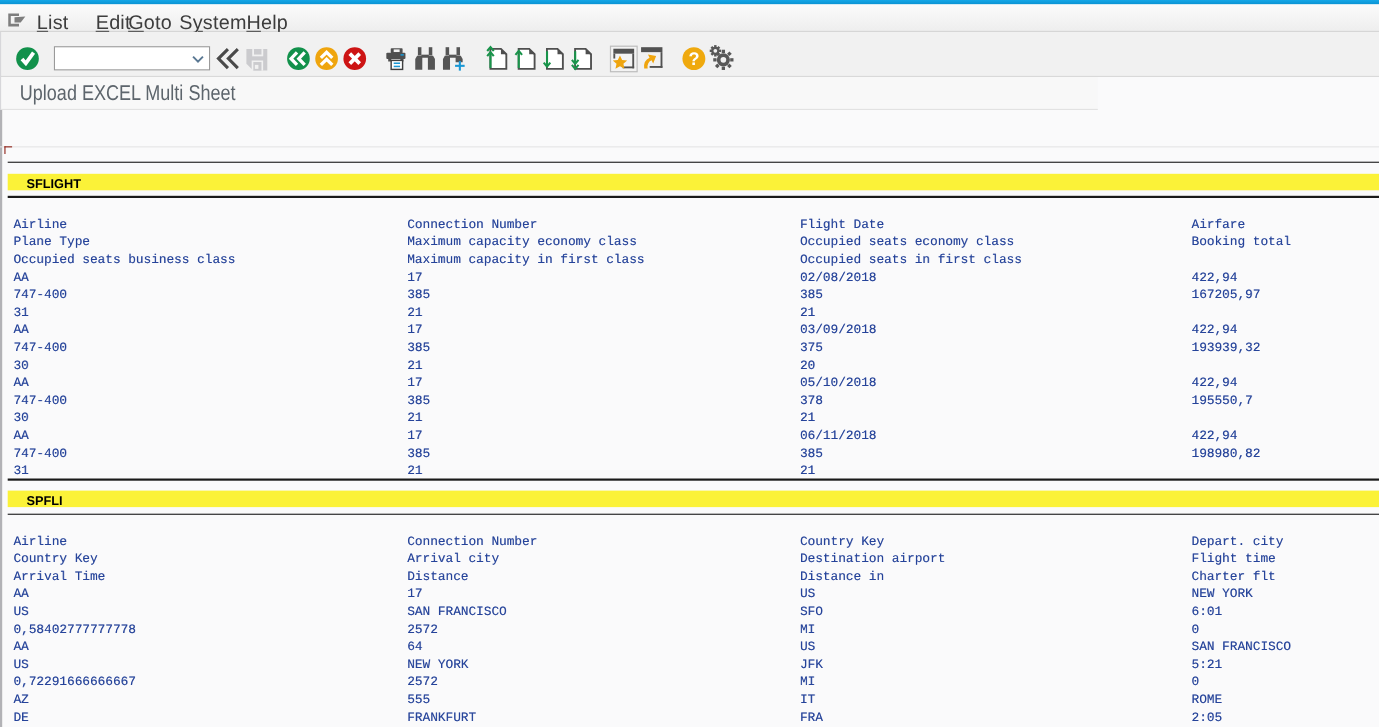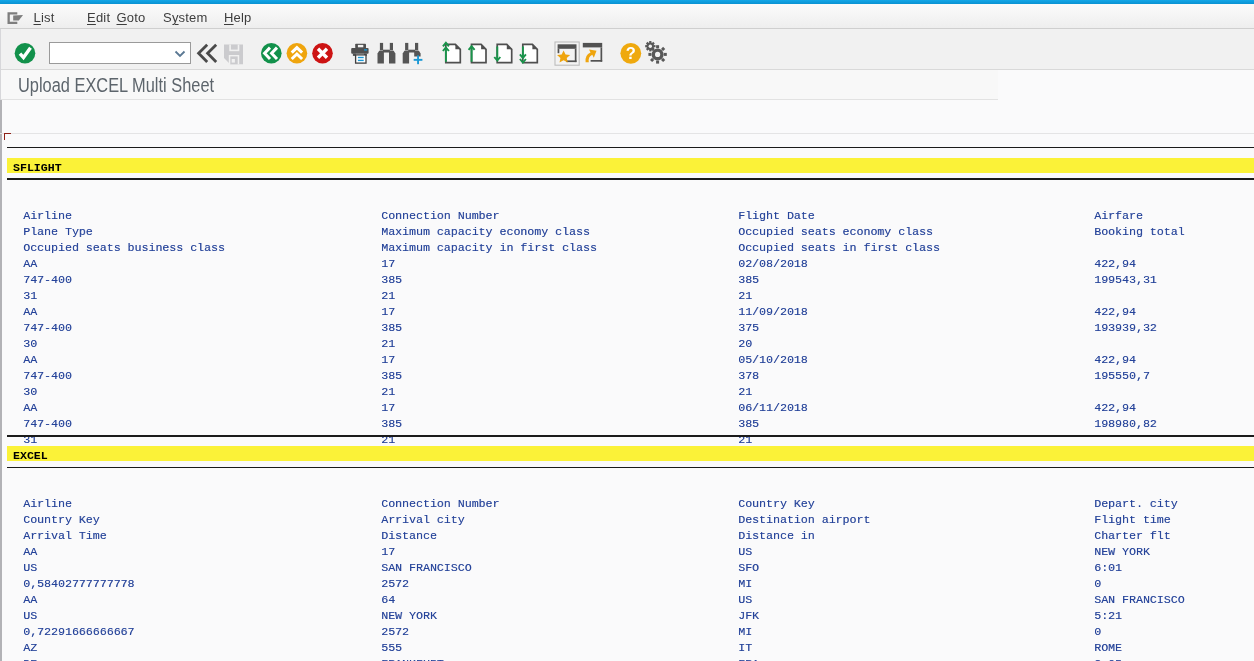--- a/index.html
+++ b/index.html
@@ -1,33 +1,33 @@
 <!DOCTYPE html>
 <html><head>
 <meta charset="utf-8">
 <style>
   html,body{margin:0;padding:0;}
   body{width:1254px;height:661px;overflow:hidden;position:relative;background:#fafafb;
        font-family:"Liberation Sans",sans-serif;}
   .abs{position:absolute;}
   #topblue{left:0;top:0;width:1254px;height:4px;background:linear-gradient(180deg,#14a7e8,#0a92d2);}
   #menubar{left:0;top:4px;width:1254px;height:24px;background:linear-gradient(180deg,#fbfbfb,#eeeeee);border-bottom:1px solid #cfcfcf;}
-  .mitem{position:absolute;top:6px;font-size:13px;color:#3d3d3d;letter-spacing:0.2px;}
+  .mitem{position:absolute;top:6px;font-size:18px;color:#3d3d3d;letter-spacing:0.2px;}
   .mu{text-decoration:underline;text-underline-offset:2px;text-decoration-thickness:1px;}
   #toolbar{left:0;top:29px;width:1254px;height:40px;background:#f1f1f1;border-bottom:1px solid #d9d9d9;}
   #combo{position:absolute;left:48.5px;top:12.5px;width:140px;height:20px;background:#fff;border:1px solid #9a9a9a;}
   #titlebar{left:0;top:70px;width:998px;height:29px;background:#f8f8f8;border-bottom:1px solid #e2e2e2;}
   #title{position:absolute;left:17.6px;top:3.6px;font-size:19.5px;color:#5d656c;transform:scaleX(0.84);transform-origin:0 0;white-space:nowrap;}
   #leftborder{left:0;top:100px;width:1.5px;height:561px;background:#b2b2b6;}
   #faintline{left:0;top:133px;width:1254px;height:1px;background:#e4e4e5;}
   .blackline{left:7px;width:1247px;height:1.6px;background:#1a1a1a;}
   .yellowband{left:7px;width:1247px;height:15px;background:#fbf238;}
-  .bandtext{font-family:Liberation Mono, monospace;font-weight:bold;font-size:11.6px;color:#000;
-            line-height:15px;padding-top:2.3px;padding-left:6px;}
-  pre.col{position:absolute;margin:16px;font-family:"Liberation Mono",monospace;font-size:11.6px;
+  .bandtext{font-family:Liberation Sans, sans-serif;font-weight:bold;font-size:11.6px;color:#000;
+            line-height:15px;padding-top:2.3px;padding-left:17px;}
+  pre.col{position:absolute;margin:5px;font-family:"Liberation Mono",monospace;font-size:11.6px;
           line-height:16px;color:#25439a;text-shadow:0.3px 0 0 rgba(37,67,154,0.45);}
   #redcorner{left:4px;top:133px;width:6px;height:6px;border-left:1.4px solid #8e2016;border-top:1.4px solid #8e2016;}
 </style>
 </head>
 <body>
 <div class="abs" id="topblue"></div>
 <div class="abs" id="menubar">
   <svg class="abs" style="left:6px;top:4.5px" width="18" height="18" viewBox="0 0 18 18">
     <path d="M1.5,3.2 h9.8 v2.3 h-7.5 v7.2 h7.5 v2.3 h-9.8 z" fill="#7e7e7e"></path>
     <polygon points="7.2,6.6 17,6.1 12.8,11.5 7.2,11.5" fill="#7e7e7e"></polygon>
@@ -208,47 +208,47 @@
 21
 17
 385
 21</pre>
 <pre class="col" style="left:722.2px;top:192px">Flight Date
 Occupied seats economy class
 Occupied seats in first class
 02/08/2018
 385
 21
-11/09/2018
+03/09/2018
 375
 20
 05/10/2018
 378
 21
 06/11/2018
 385
 21</pre>
 <pre class="col" style="left:1078.2px;top:192px">Airfare
 Booking total
 ​
 422,94
-199543,31
+167205,97
 ​
 422,94
 193939,32
 ​
 422,94
 195550,7
 ​
 422,94
 198980,82</pre>
 
 <div class="abs blackline" style="top:435.1px"></div>
 <div class="abs yellowband" style="top:446px">
-    <div class="bandtext">EXCEL</div>
+    <div class="bandtext">SPFLI</div>
   </div>
 <div class="abs blackline" style="top:466.6px"></div>
 <pre class="col" style="left:7.2px;top:480px">Airline
 Country Key
 Arrival Time
 AA
 US
 0,58402777777778
 AA
 US

